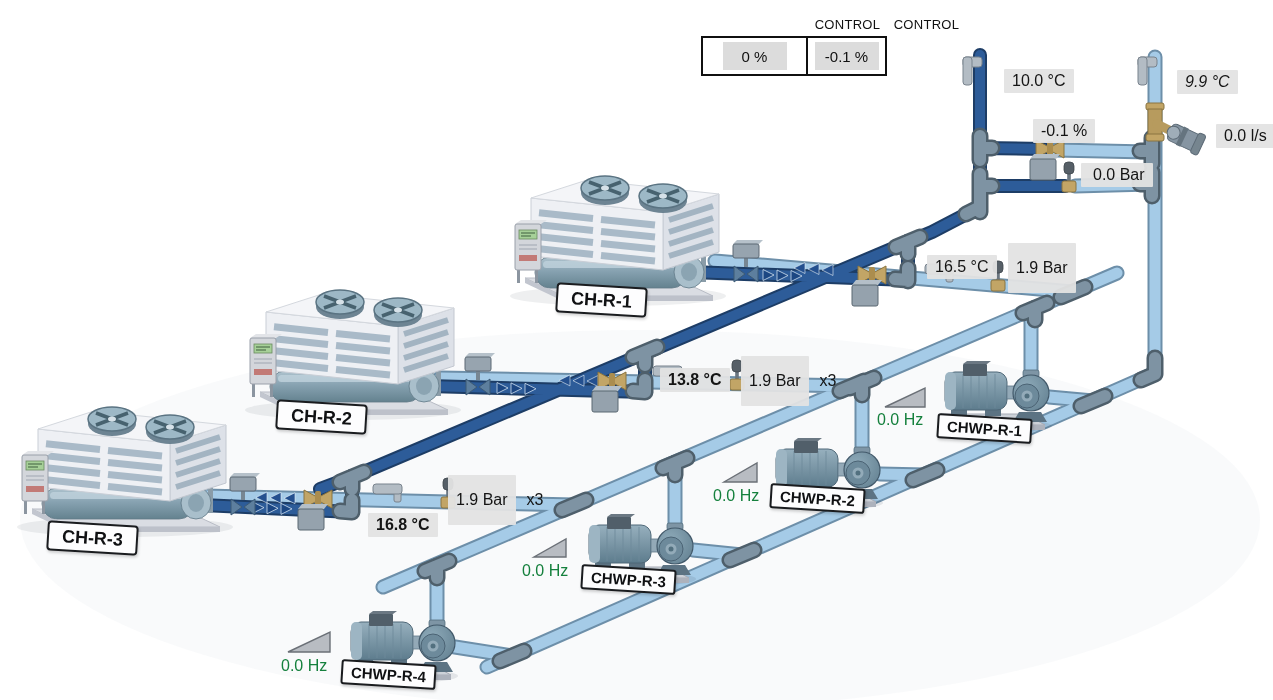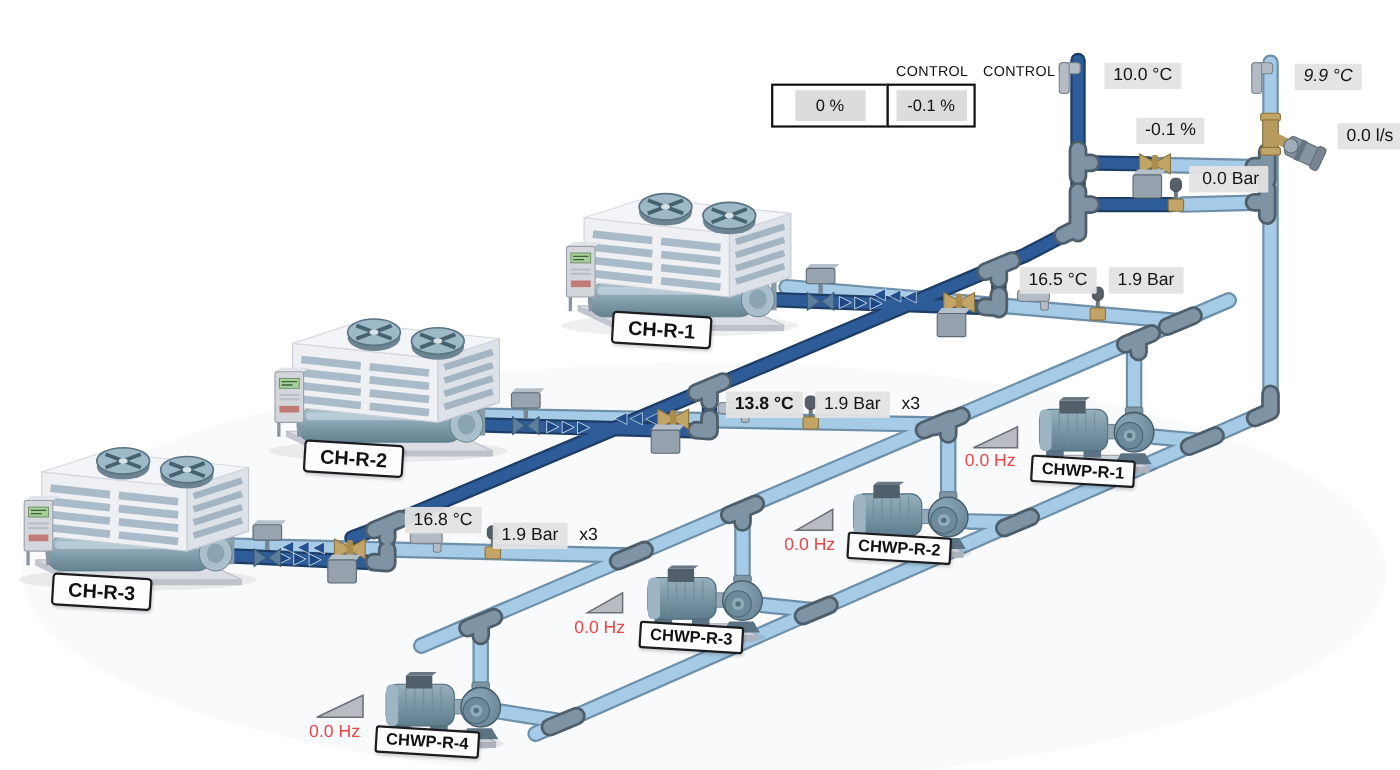--- a/index.html
+++ b/index.html
@@ -1,31 +1,31 @@
 <!DOCTYPE html>
 <html><head>
 <meta charset="utf-8">
 <style>
   html,body{margin:0;padding:0;background:#f4f5f7;}
   .stage{position:relative;width:1273px;height:700px;background:#ffffff;overflow:hidden;
          font-family:"Liberation Sans",sans-serif;}
   .scene{position:absolute;left:0;top:0;}
   .mlabel{position:absolute;background:rgba(227,227,227,0.95);color:#141414;
-          font-size:16px;line-height:22px;padding:1px 8px;white-space:nowrap;border-radius:1px;}
+          font-size:16px;line-height:22px;padding:1px 8px;white-space:nowrap;border-radius:1px;margin-top:12px;}
   .mrow{position:absolute;display:flex;align-items:center;white-space:nowrap;}
   .mrow .mchip{background:rgba(227,227,227,0.95);color:#141414;font-size:16px;line-height:22px;
-          padding:1px 8px;border-radius:1px;}
+          padding:14px 8px;border-radius:1px;}
   .mrow .msuffix{color:#141414;font-size:16px;padding-left:11px;}
-  .hz{position:absolute;color:#ef4444;font-size:16px;white-space:nowrap;}
+  .hz{position:absolute;color:#15803d;font-size:16px;white-space:nowrap;}
   .plaque{position:absolute;background:#fdfdfe;border:2px solid #1a1c1f;border-radius:4px;
           color:#101113;font-weight:bold;font-size:18px;line-height:24px;padding:1px 13px;
           transform:rotate(3.5deg);box-shadow:1px 2px 3px rgba(0,0,0,.18);white-space:nowrap;}
   .plaque.small{font-size:15px;line-height:19px;padding:1px 8px;border-radius:3px;}
   .bv-table{position:absolute;left:701px;top:12px;width:267px;}
-  .bv-head{display:grid;grid-template-columns:107px 79px 79px;height:24px;margin-top:40px;}
+  .bv-head{display:grid;grid-template-columns:107px 79px 79px;height:24px;}
   .bv-head span{display:flex;align-items:center;justify-content:center;
                 font-size:13px;color:#111;letter-spacing:.3px;}
   .bv-row{display:grid;grid-template-columns:107px 79px 79px;height:40px;}
   .bv-cell{border:2px solid #101010;background:#fff;display:flex;align-items:center;
            justify-content:center;}
   .bv-cell + .bv-cell{margin-left:-2px;}
   .bv-rowlabel{font-size:14px;color:#111;}
   .bv-val{background:#dcdcdc;width:64px;height:28px;display:flex;align-items:center;
           justify-content:center;font-size:15px;color:#111;}
 </style>
@@ -288,21 +288,21 @@
   <span class="mchip">1.9 Bar</span>
   <span class="msuffix"></span>
 </div>
 
 <div class="mlabel" style="left:660px;top:356px;font-weight:bold;">13.8 °C</div>
 <div class="mrow" style="left:741px;top:356px;">
   <span class="mchip">1.9 Bar</span>
   <span class="msuffix">x3</span>
 </div>
 
-<div class="mlabel" style="left:368px;top:461px;">16.8 °C</div>
+<div class="mlabel" style="left:368px;top:501px;font-weight:bold;">16.8 °C</div>
 <div class="mrow" style="left:448px;top:475px;">
   <span class="mchip">1.9 Bar</span>
   <span class="msuffix">x3</span>
 </div>
 
 <div class="hz" style="left:877px;top:411px;">0.0 Hz</div>
 <div class="hz" style="left:713px;top:487px;">0.0 Hz</div>
 <div class="hz" style="left:522px;top:562px;">0.0 Hz</div>
 <div class="hz" style="left:281px;top:657px;">0.0 Hz</div>
 

